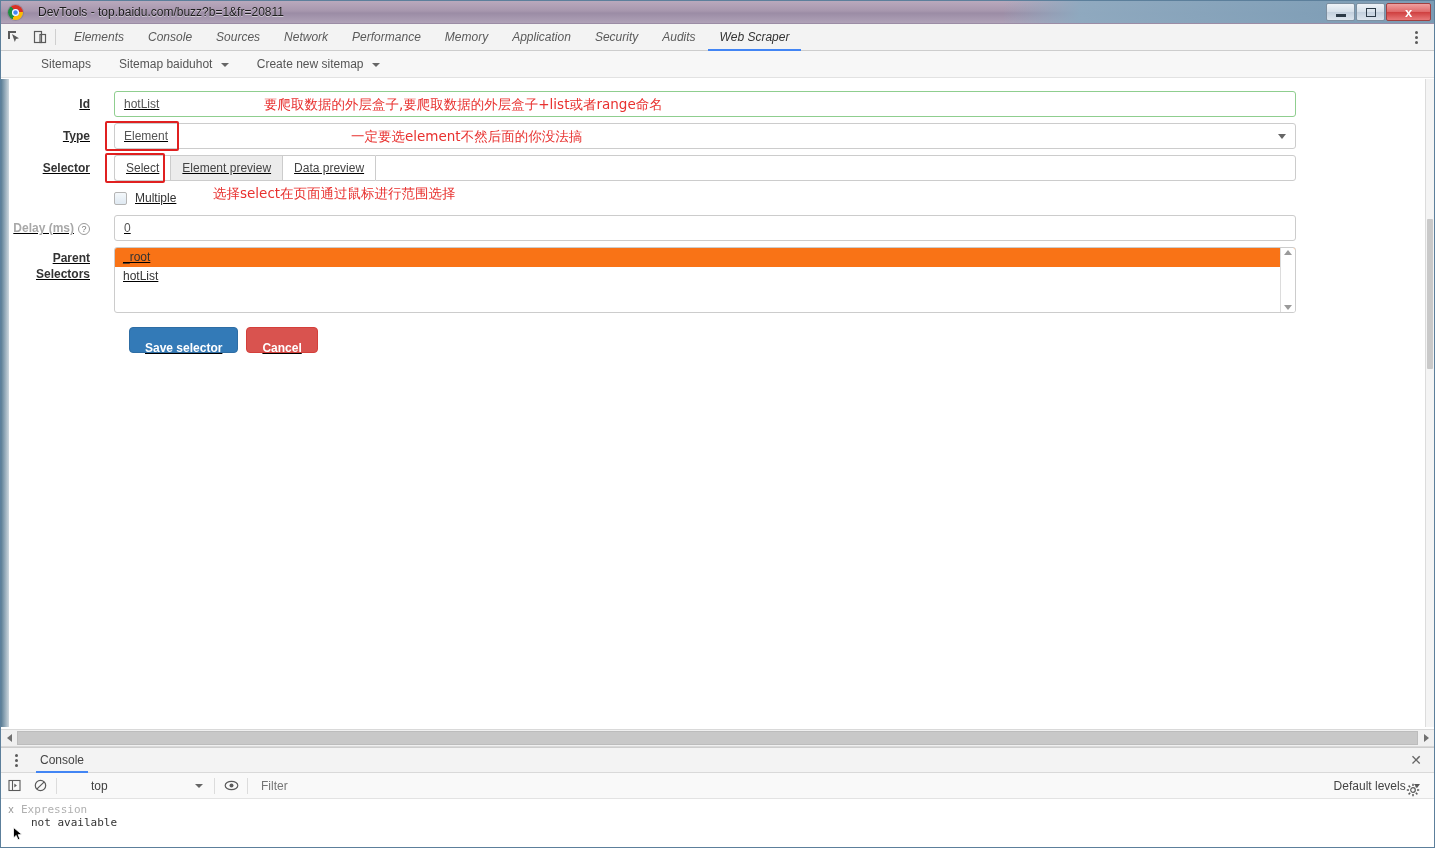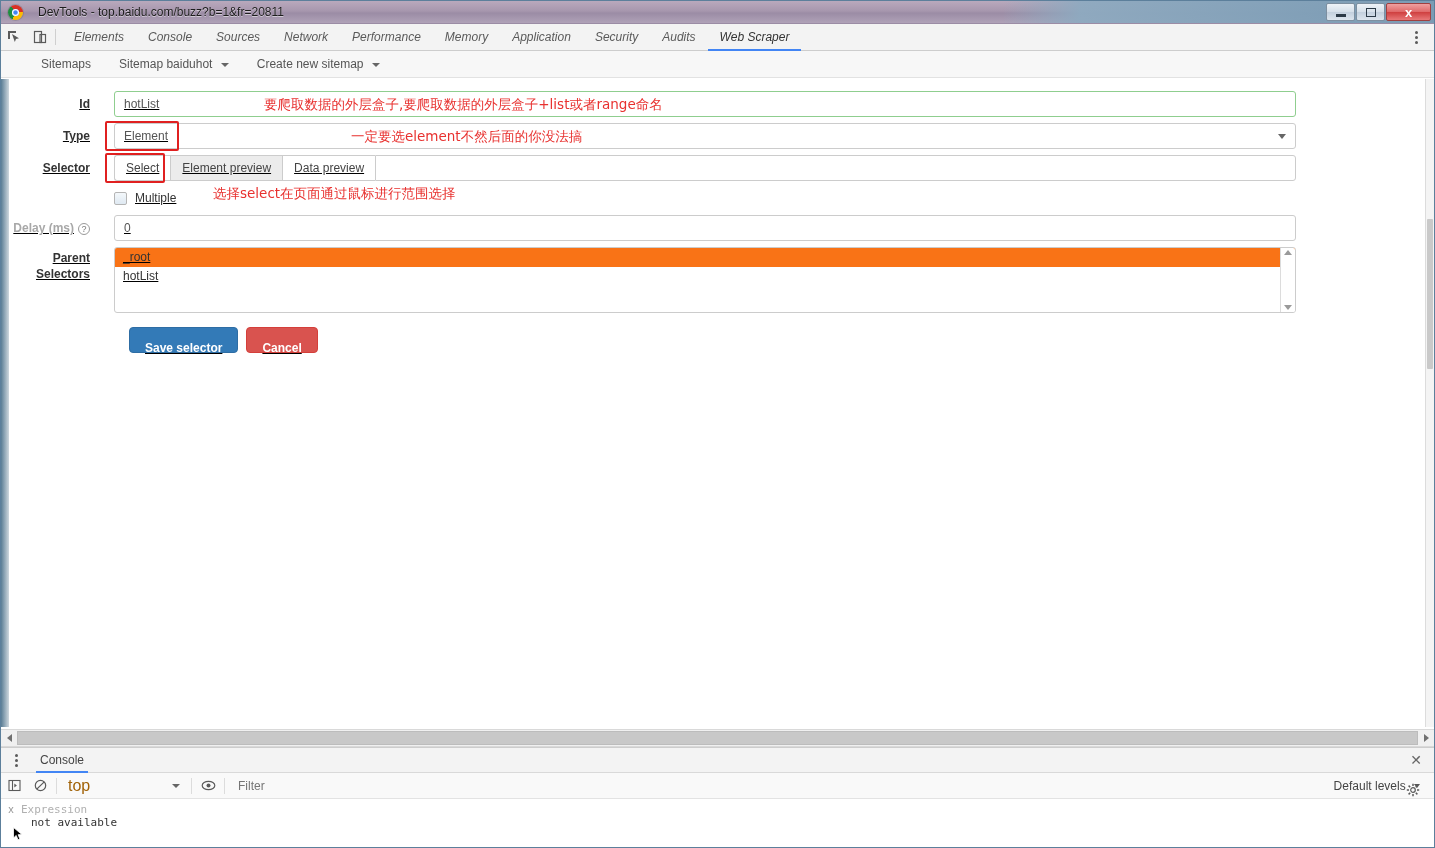--- a/index.html
+++ b/index.html
@@ -247,22 +247,22 @@
     display: flex; align-items: center; justify-content: center;
     color: #666; font-size: 14px; line-height: 1;
   }
   #console-bar {
     height: 26px; display: flex; align-items: center;
     border-bottom: 1px solid #e3e3e3; background: #f9f9f9; position: relative;
   }
   .cb-icon { width: 26px; height: 26px; display: flex; align-items: center; justify-content: center; }
   .cb-sep { width: 1px; height: 16px; background: #dcdcdc; margin: 0 3px; }
   .ctx-select {
-    width: 128px; font-size: 16px; color: #a16207; padding-left: 8px;
-    position: relative; height: 26px; line-height: 26px;
+    width: 128px; font-size: 12px; color: #404040; padding-left: 8px;
+    position: relative; height: 26px; line-height: 26px; margin-left: 23px;
   }
   .ctx-select .caret {
     position: absolute; right: 8px; top: 11px;
     border-left: 4px solid transparent; border-right: 4px solid transparent; border-top: 4px solid #666;
   }
   .filter-input {
     flex: 1; height: 20px; border: none; background: transparent;
     font-size: 12px; color: #9a9a9a; padding-left: 10px; outline: none;
   }
   .levels { font-size: 12px; color: #444; padding-right: 14px; white-space: nowrap; }

